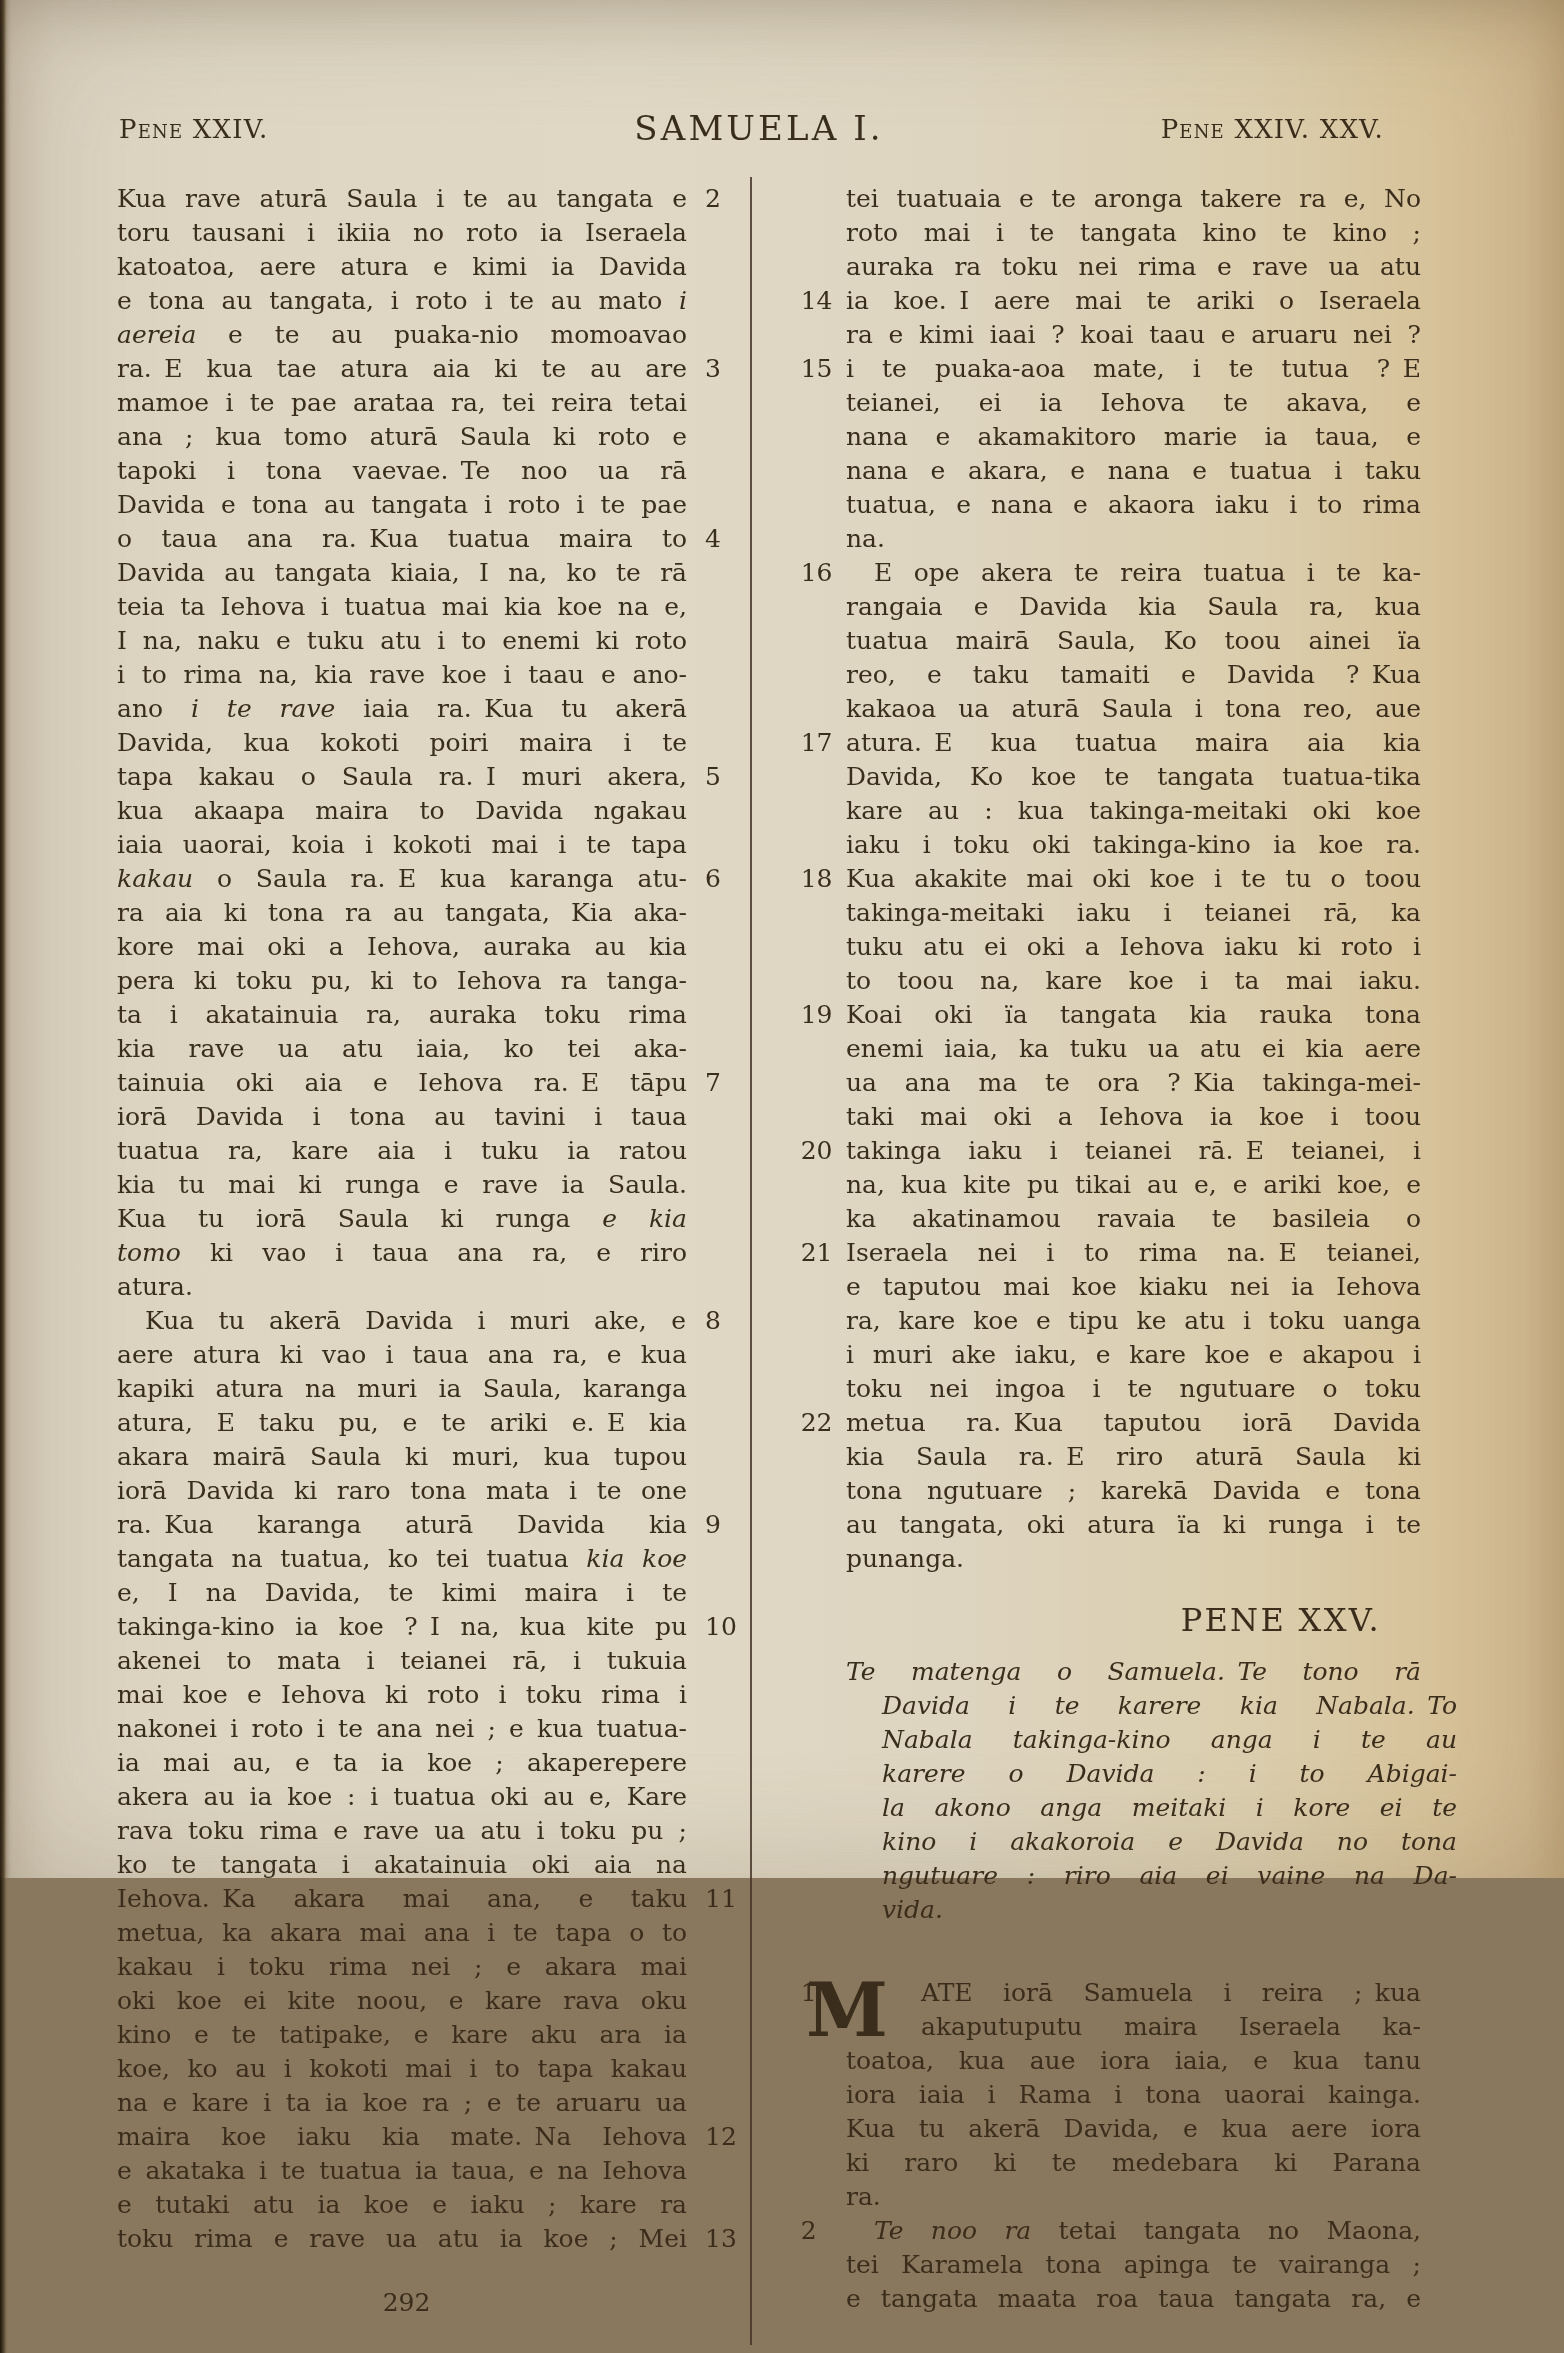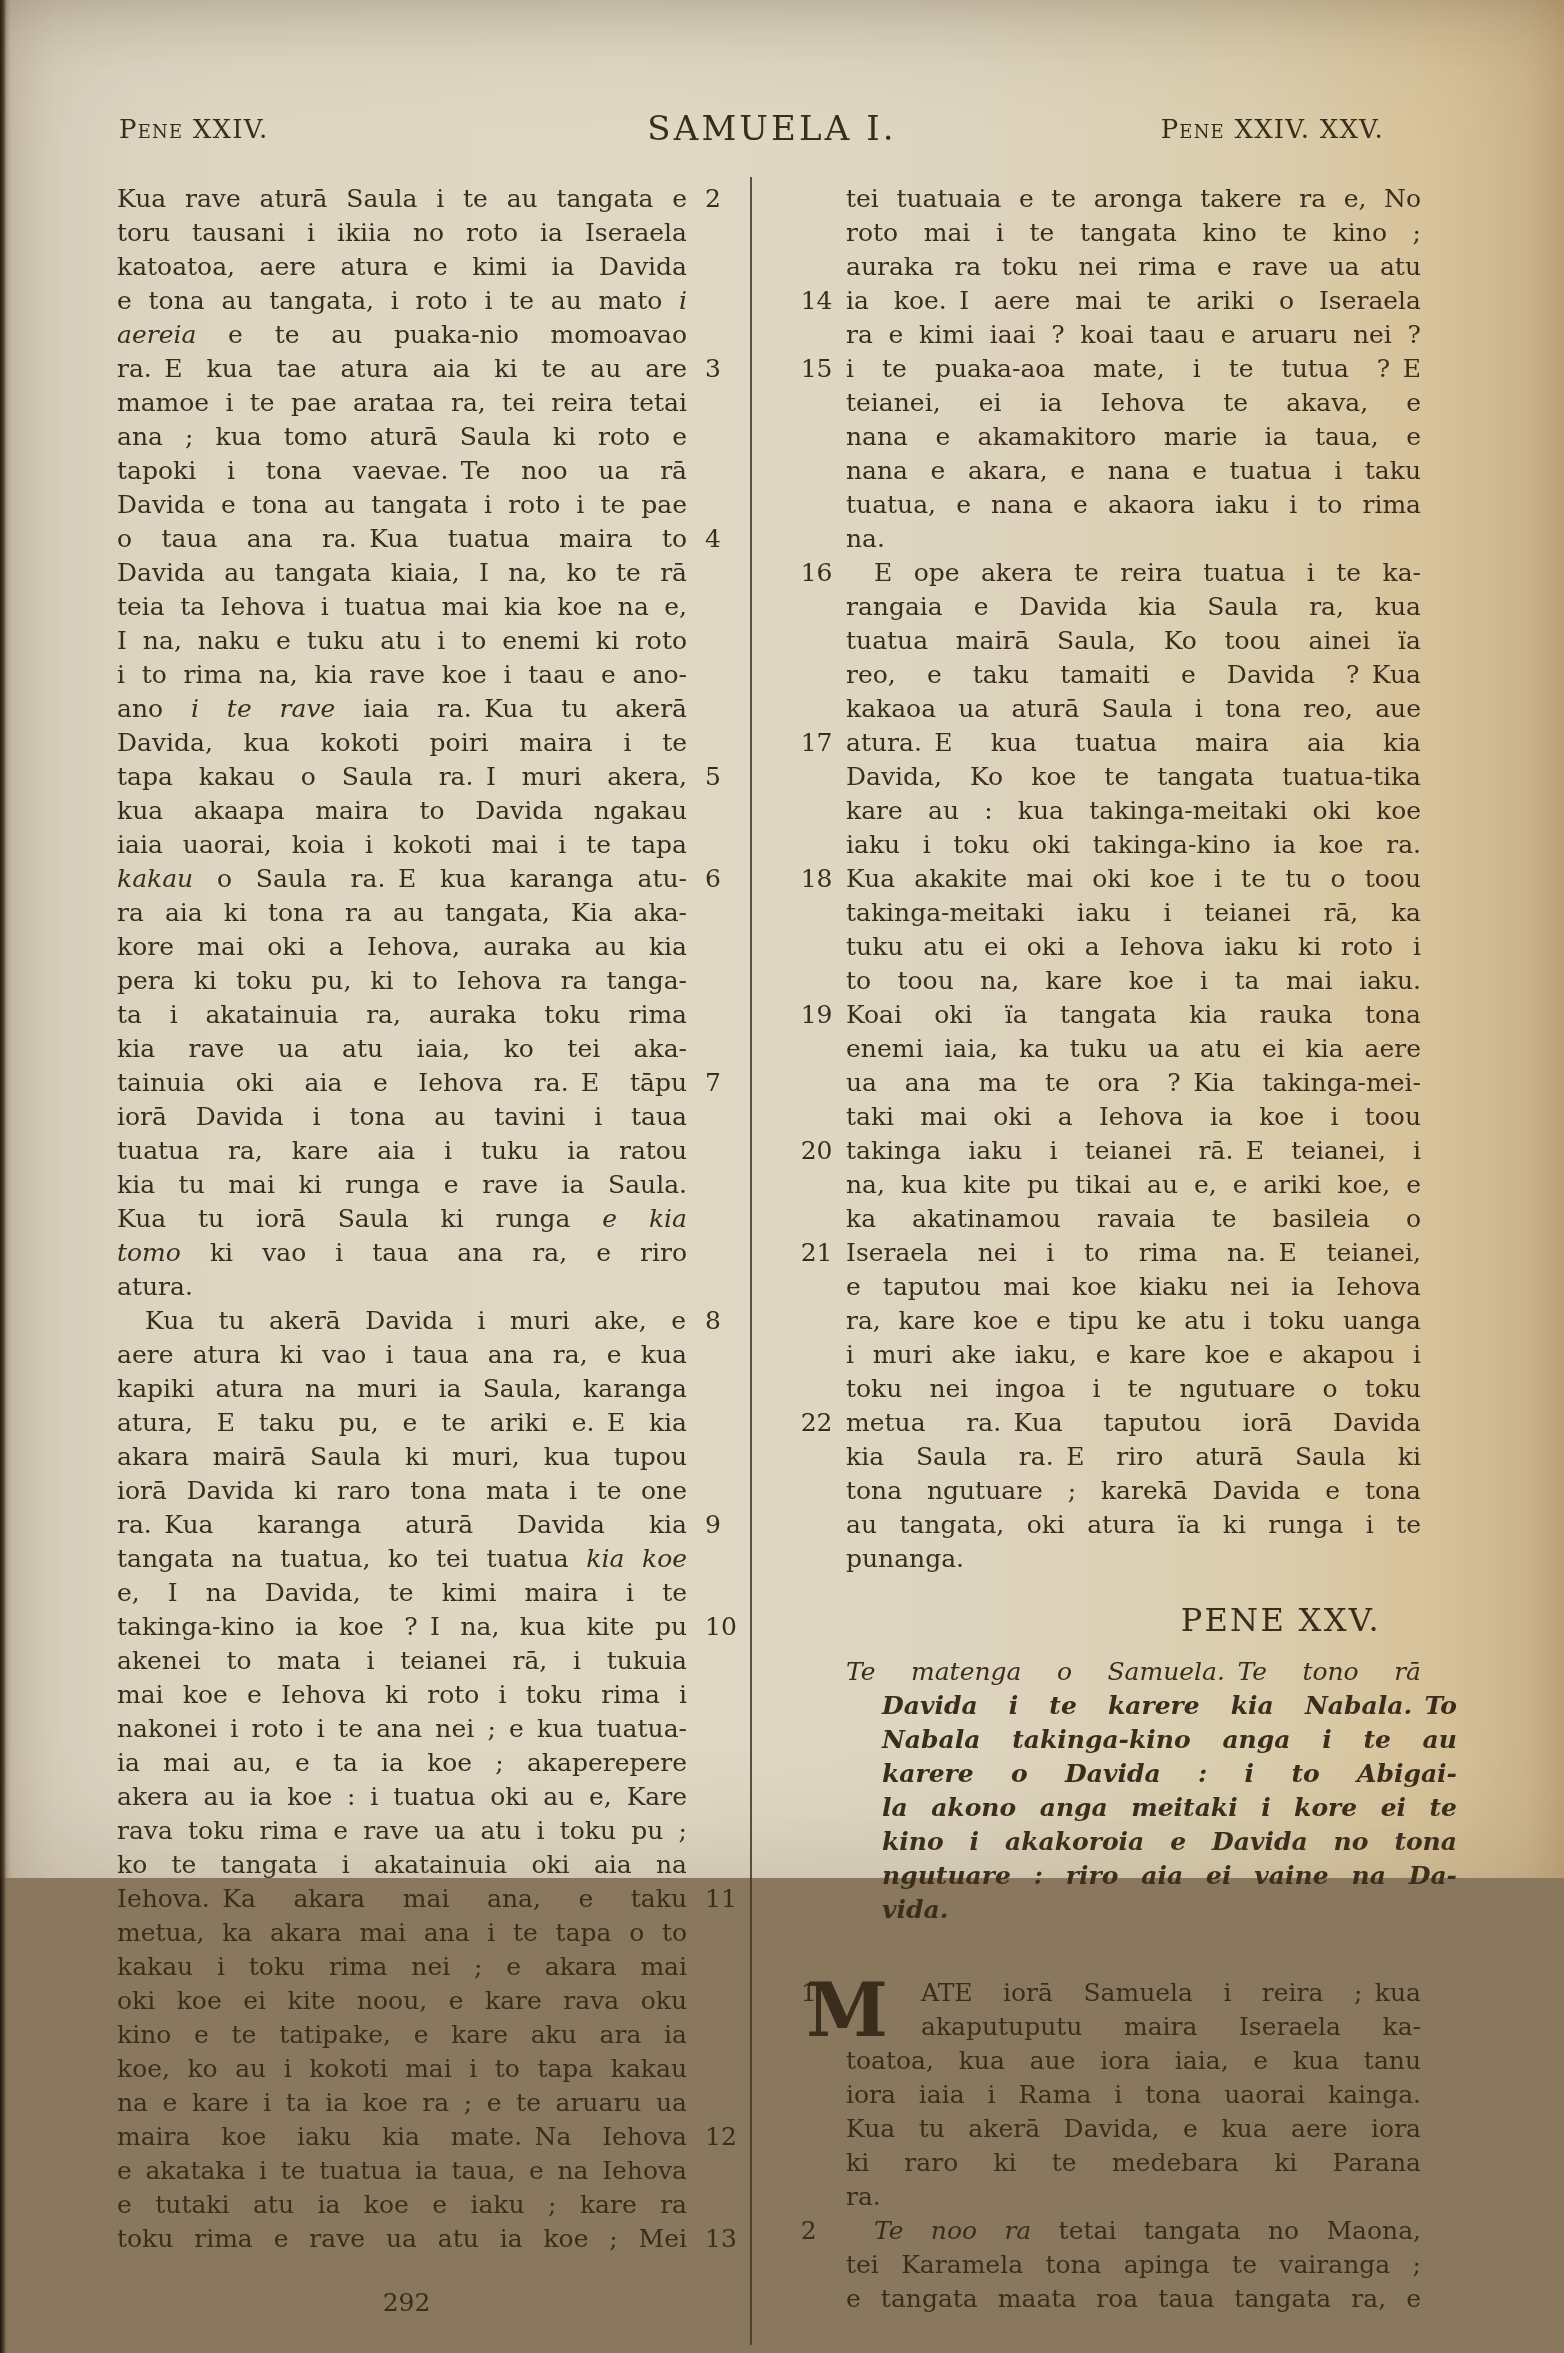--- a/index.html
+++ b/index.html
@@ -11,21 +11,21 @@
     font-family:"DejaVu Serif", "Liberation Serif", serif;
     color:var(--ink,#3a2d1c);
   }
   .page::after{
     content:"";position:absolute;inset:0;pointer-events:none;
     box-shadow:inset 0 0 125px rgba(92,72,44,.22), inset 0 31px 63px -31px rgba(80,62,38,.25);
   }
   .edge-left{position:absolute;left:0;top:0;width:9.4px;height:2354px;
     background:linear-gradient(90deg,#1f170d 0px,#4a3c28 3.1px,rgba(120,100,70,.25) 6.3px,rgba(120,100,70,0) 9.4px);}
   .h-left{position:absolute;left:119px;top:114px;font-size:26px;font-variant:small-caps;letter-spacing:1.2px;}
-  .h-center{position:absolute;left:592px;top:108px;width:360px;text-align:center;font-size:34px;letter-spacing:3.1px;}
+  .h-center{position:absolute;left:579px;top:108px;width:360px;text-align:center;font-size:34px;letter-spacing:3.1px;}
   .h-right{position:absolute;left:1041px;top:114px;width:343px;text-align:right;font-size:26px;font-variant:small-caps;letter-spacing:1.2px;}
   .divider{position:absolute;left:750px;top:177px;width:2.3px;height:2168px;background:#46362a;opacity:.85;}
 
   .col{position:absolute;top:182px;font-size:25px;}
   #col-left{left:117px;width:634px;}
   #col-right{left:756px;width:645px;}
 
   .line{position:relative;height:34px;}
   .txt{height:34px;line-height:34px;font-size:25px;
        text-align:justify;text-align-last:justify;overflow:hidden;}
@@ -34,21 +34,21 @@
   #col-left .txt.ind{padding-left:28px;width:541px;}
   #col-left .vnum{position:absolute;left:588px;top:0;line-height:34px;font-size:25px;}
   #col-right .line{padding-left:50px;margin-left:40px;}
   #col-right .txt{width:575px;}
   #col-right .txt.ind{padding-left:28px;width:547px;}
   #col-right .vnum{position:absolute;left:4.7px;top:0;line-height:34px;font-size:25px;}
 
   .heading-xxv{margin-top:23.5px;margin-left:50px;width:575px;height:41px;line-height:41px;
     text-align:right;font-size:32px;letter-spacing:2.3px;}
   .summary{margin-top:14px;font-style:italic;}
-  .summary .txt.hang{padding-left:36px;width:539px;font-weight:bold;}
+  .summary .txt.hang{padding-left:36px;width:539px;}
   .verse-para{position:relative;}
   .verse-para.first{margin-top:49px;}
   .dropcap{position:absolute;left:50px;top:2.3px;width:69px;font-size:74px;line-height:64px;
     font-weight:bold;letter-spacing:0;}
   #col-right .txt.dc{padding-left:75px;width:500px;}
 
   .pageno{position:absolute;left:117px;top:2288px;width:579px;text-align:center;font-size:25px;}
 </style>
 </head>
 <body>

